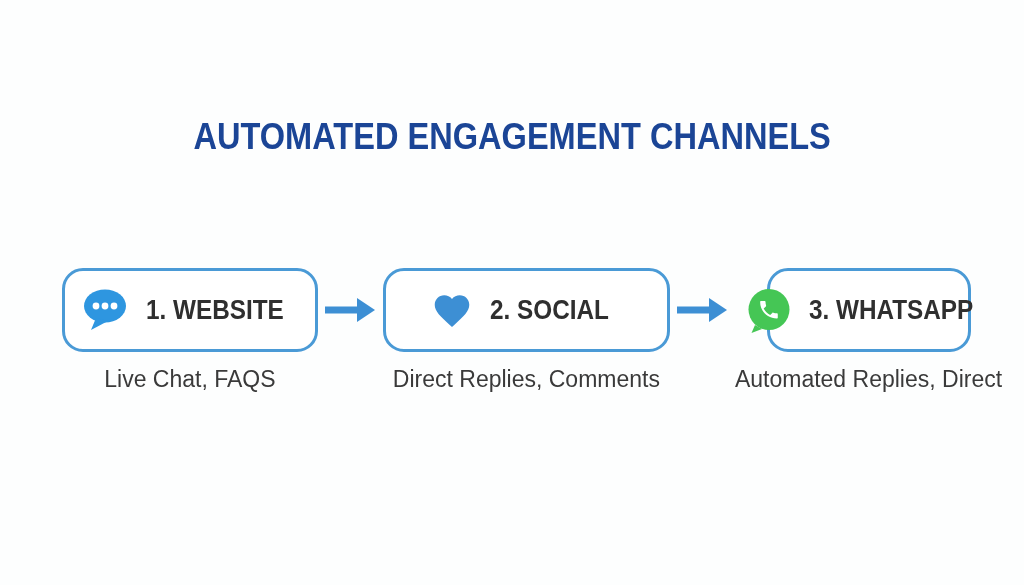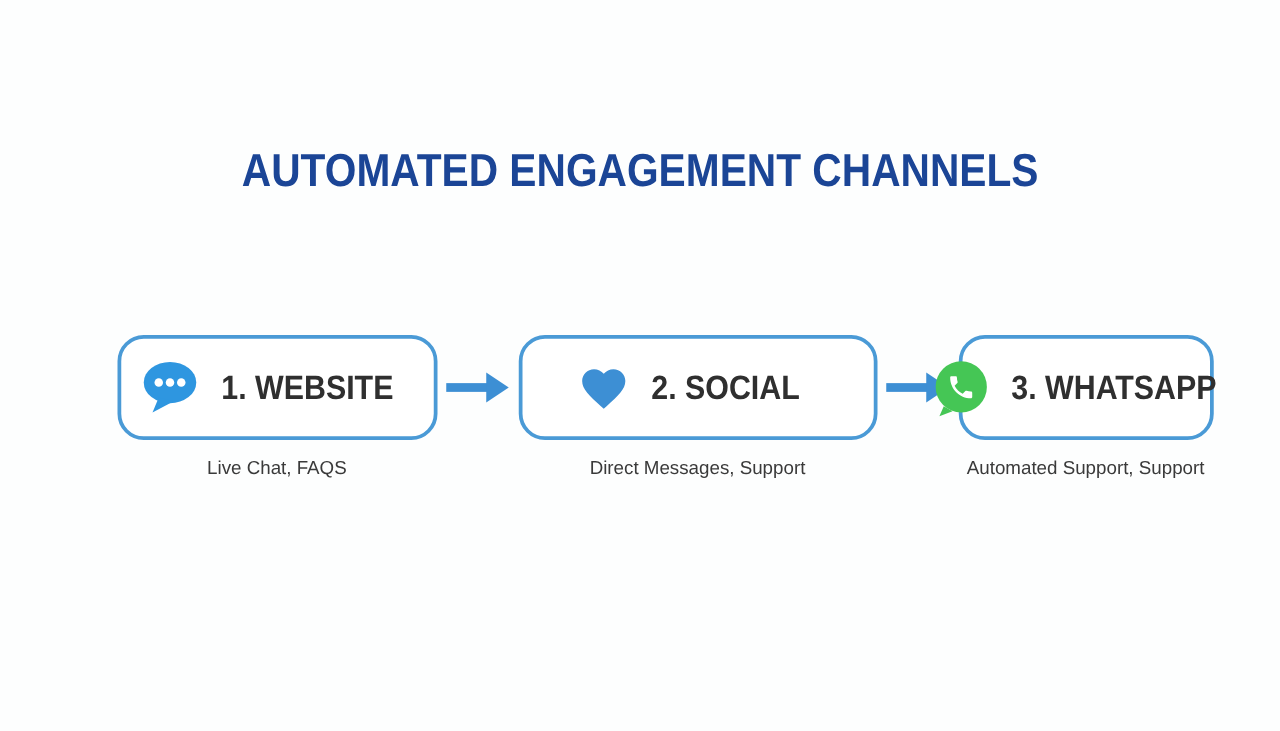--- a/index.html
+++ b/index.html
@@ -67,21 +67,21 @@
     font-size:27px;
     font-weight:700;
     white-space:nowrap;
     display:inline-block;
     transform:scaleX(0.90);
     transform-origin:left center;
   }
   .channel-subtitle{
     margin-top:14px;
     color:var(--c-sub);
-    font-size:15px;
+    font-size:23px;
     white-space:nowrap;
   }
   .arrow-cell{
     width:65px;
     height:84px;
     display:flex;
     align-items:center;
     justify-content:center;
     flex-shrink:0;
   }
@@ -115,37 +115,37 @@
     </svg>
   </div>
 
   <div class="channel-group">
     <div class="channel-box w2">
       <svg class="icon" width="42" height="38" viewBox="0 0 24 22">
         <path d="M12 20.85l-1.45-1.32C5.4 14.86 2 11.78 2 8 2 4.92 4.42 2.5 7.5 2.5c1.74 0 3.41.81 4.5 2.09C13.09 3.31 14.76 2.5 16.5 2.5 19.58 2.5 22 4.92 22 8c0 3.78-3.4 6.86-8.55 11.54L12 20.85z" fill="var(--c-heart)"></path>
       </svg>
       <span class="channel-label">2. SOCIAL</span>
     </div>
-    <div class="channel-subtitle">Direct Messages, Support</div>
+    <div class="channel-subtitle">Direct Replies, Comments</div>
   </div>
 
   <div class="arrow-cell">
     <svg width="52" height="26" viewBox="0 0 52 26">
       <rect x="1" y="9.5" width="34" height="7" fill="var(--c-arrow)"></rect>
       <path d="M33 1 L51 13 L33 25 Z" fill="var(--c-arrow)"></path>
     </svg>
   </div>
 
   <div class="channel-group">
     <div class="channel-box w3">
       <svg class="icon" width="47" height="47" viewBox="0 0 47 47">
         <circle cx="24" cy="22.5" r="20.5" fill="var(--c-wa)"></circle>
         <path d="M10 38 L6.5 46 L17 42 Z" fill="var(--c-wa)"></path>
         <g transform="translate(12.2,11) scale(0.98)">
           <path d="M6.62 10.79c1.44 2.83 3.76 5.14 6.59 6.59l2.2-2.2c.27-.27.67-.36 1.02-.24 1.12.37 2.33.57 3.57.57.55 0 1 .45 1 1V20c0 .55-.45 1-1 1-9.39 0-17-7.61-17-17 0-.55.45-1 1-1h3.5c.55 0 1 .45 1 1 0 1.25.2 2.45.57 3.57.11.35.03.74-.25 1.02l-2.2 2.2z" fill="#ffffff"></path>
         </g>
       </svg>
       <span class="channel-label">3. WHATSAPP</span>
     </div>
-    <div class="channel-subtitle">Automated Support, Support</div>
+    <div class="channel-subtitle">Automated Replies, Direct</div>
   </div>
 
 </div>
 
 </body></html>

